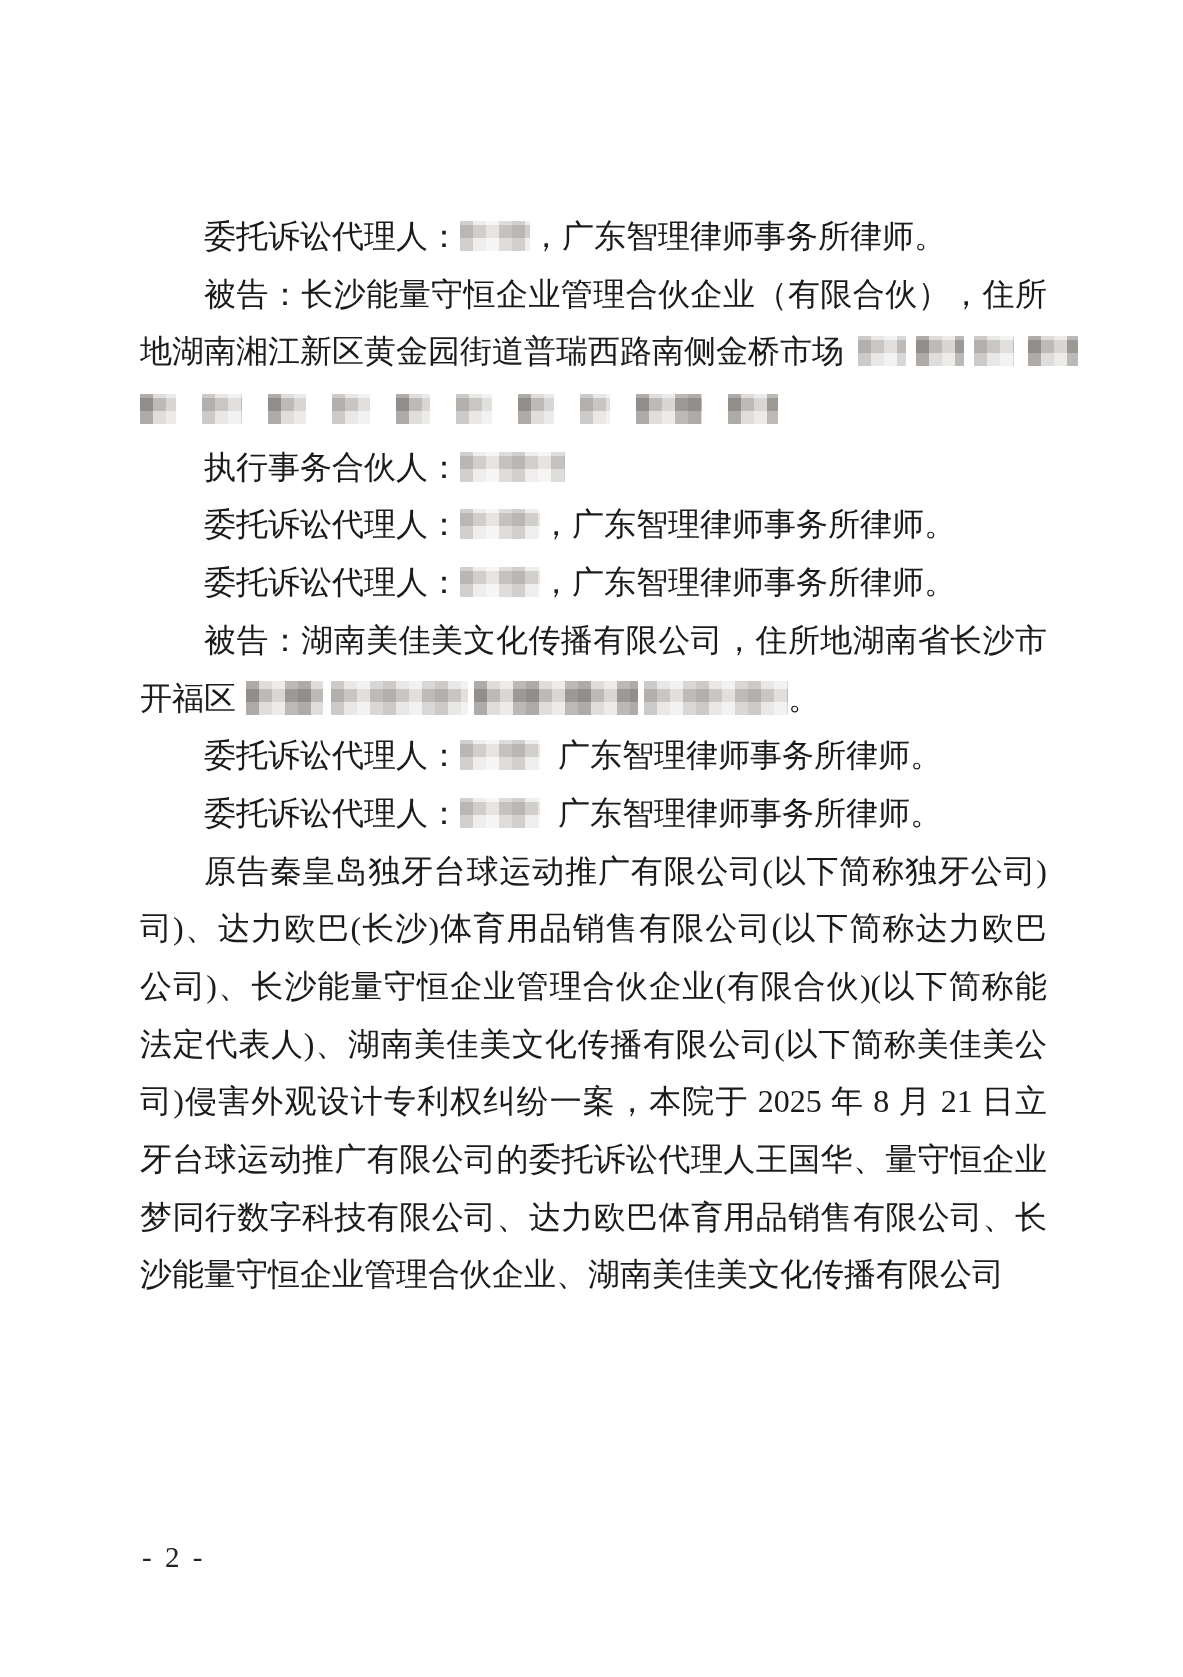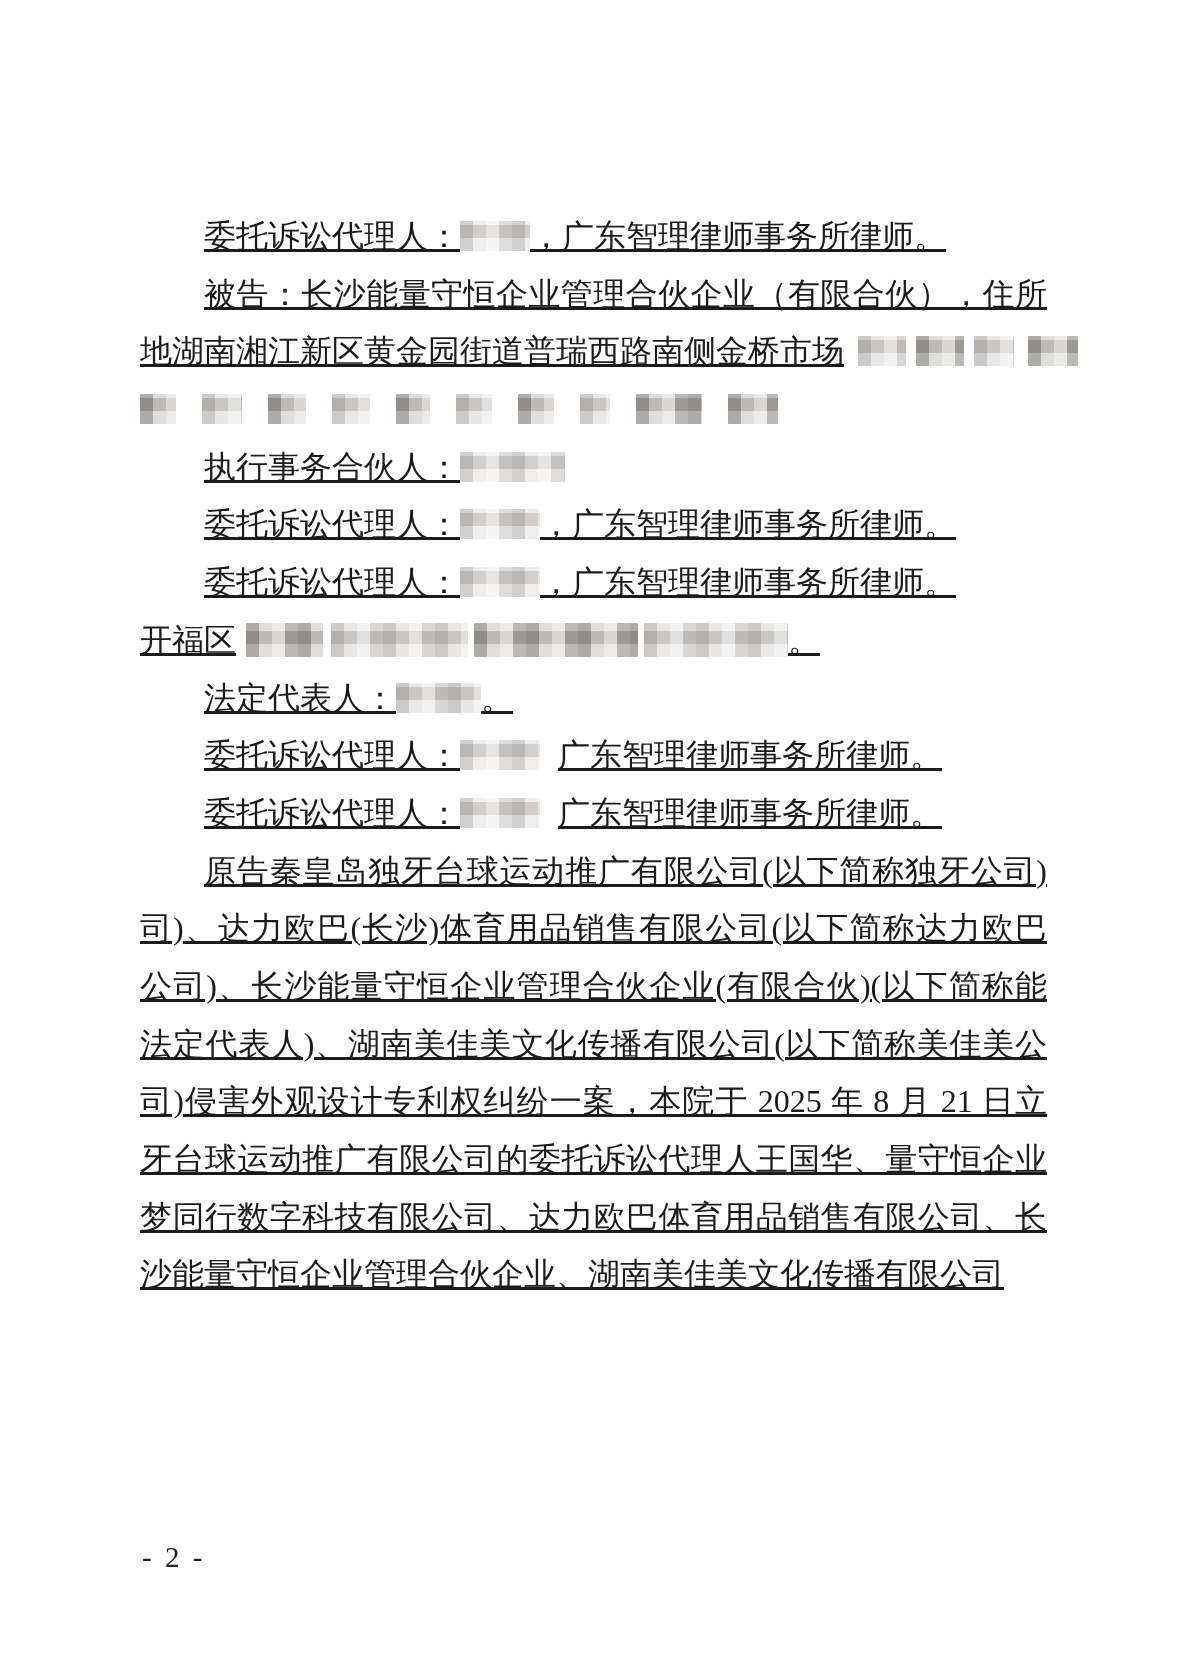--- a/index.html
+++ b/index.html
@@ -3,21 +3,21 @@
 <meta charset="utf-8">
 <style>
   html,body{margin:0;padding:0;background:#ffffff;}
   body{
     width:1183px;height:1677px;position:relative;overflow:hidden;
     font-family:"Liberation Serif","DejaVu Serif",serif;
     color:#1b1b1b;
   }
   .doc-block{
     position:absolute;left:140px;top:208px;width:907px;
-    font-size:32px;line-height:57.7px;text-decoration:underline;
+    font-size:32px;line-height:57.7px;
   }
   .line{white-space:nowrap;height:57.7px;}
   .ind{text-indent:64px;}
   .just{text-align:justify;text-align-last:justify;text-justify:inter-character;}
   
   .rd{
     display:inline-block;height:30px;vertical-align:-4px;border-radius:1px;
     background-color:#dcdad8;
     background-image:
       repeating-linear-gradient(90deg,rgba(90,85,82,.20) 0 13px,rgba(255,255,255,0) 13px 26px,rgba(255,255,255,.45) 26px 39px,rgba(120,115,112,.14) 39px 52px),
@@ -53,24 +53,24 @@
   <div class="line"><span>地湖南湘江新区黄金园街道普瑞西路南侧金桥市场</span><span class="rd w48 g14"></span><span class="rd rd-d w48 g10"></span><span class="rd w40 g10"></span><span class="rd rd-d w50 g14"></span></div>
 
   <div class="line"><span class="rd rd-d w36"></span><span class="rd w40 g26"></span><span class="rd rd-d w38 g26"></span><span class="rd w38 g26"></span><span class="rd rd-d w34 g26"></span><span class="rd w36 g26"></span><span class="rd rd-d w36 g26"></span><span class="rd w30 g26"></span><span class="rd rd-d w66 g26"></span><span class="rd rd-d w50 g26"></span></div>
 
   <div class="line ind"><span>执行事务合伙人：</span><span class="rd rd-l w105"></span></div>
 
   <div class="line ind"><span>委托诉讼代理人：</span><span class="rd rd-l w80"></span><span>，广东智理律师事务所律师。</span></div>
 
   <div class="line ind"><span>委托诉讼代理人：</span><span class="rd rd-l w80"></span><span>，广东智理律师事务所律师。</span></div>
 
+  <div class="line ind just"><span>被告：湖南美佳美文化传播有限公司，住所地湖南省长沙市</span></div>
 
   <div class="line"><span>开福区</span><span class="rd rd-d tall w77 g10"></span><span class="rd tall w137 g8"></span><span class="rd rd-d tall w164 g6"></span><span class="rd tall w144 g6"></span><span>。</span></div>
 
-  <div class="line ind"><span>法定代表人：</span><span class="rd w85"></span><span>。</span></div>
 
   <div class="line ind"><span>委托诉讼代理人：</span><span class="rd rd-l w80"></span><span class="gap">广东智理律师事务所律师。</span></div>
 
   <div class="line ind"><span>委托诉讼代理人：</span><span class="rd rd-l w80"></span><span class="gap">广东智理律师事务所律师。</span></div>
 
   <div class="line ind just"><span>原告秦皇岛独牙台球运动推广有限公司(以下简称独牙公司)</span></div>
   <div class="line just"><span>司)、达力欧巴(长沙)体育用品销售有限公司(以下简称达力欧巴</span></div>
   <div class="line just"><span>公司)、长沙能量守恒企业管理合伙企业(有限合伙)(以下简称能</span></div>
   <div class="line just"><span>法定代表人)、湖南美佳美文化传播有限公司(以下简称美佳美公</span></div>
   <div class="line just"><span>司)侵害外观设计专利权纠纷一案，本院于 2025 年 8 月 21 日立</span></div>

